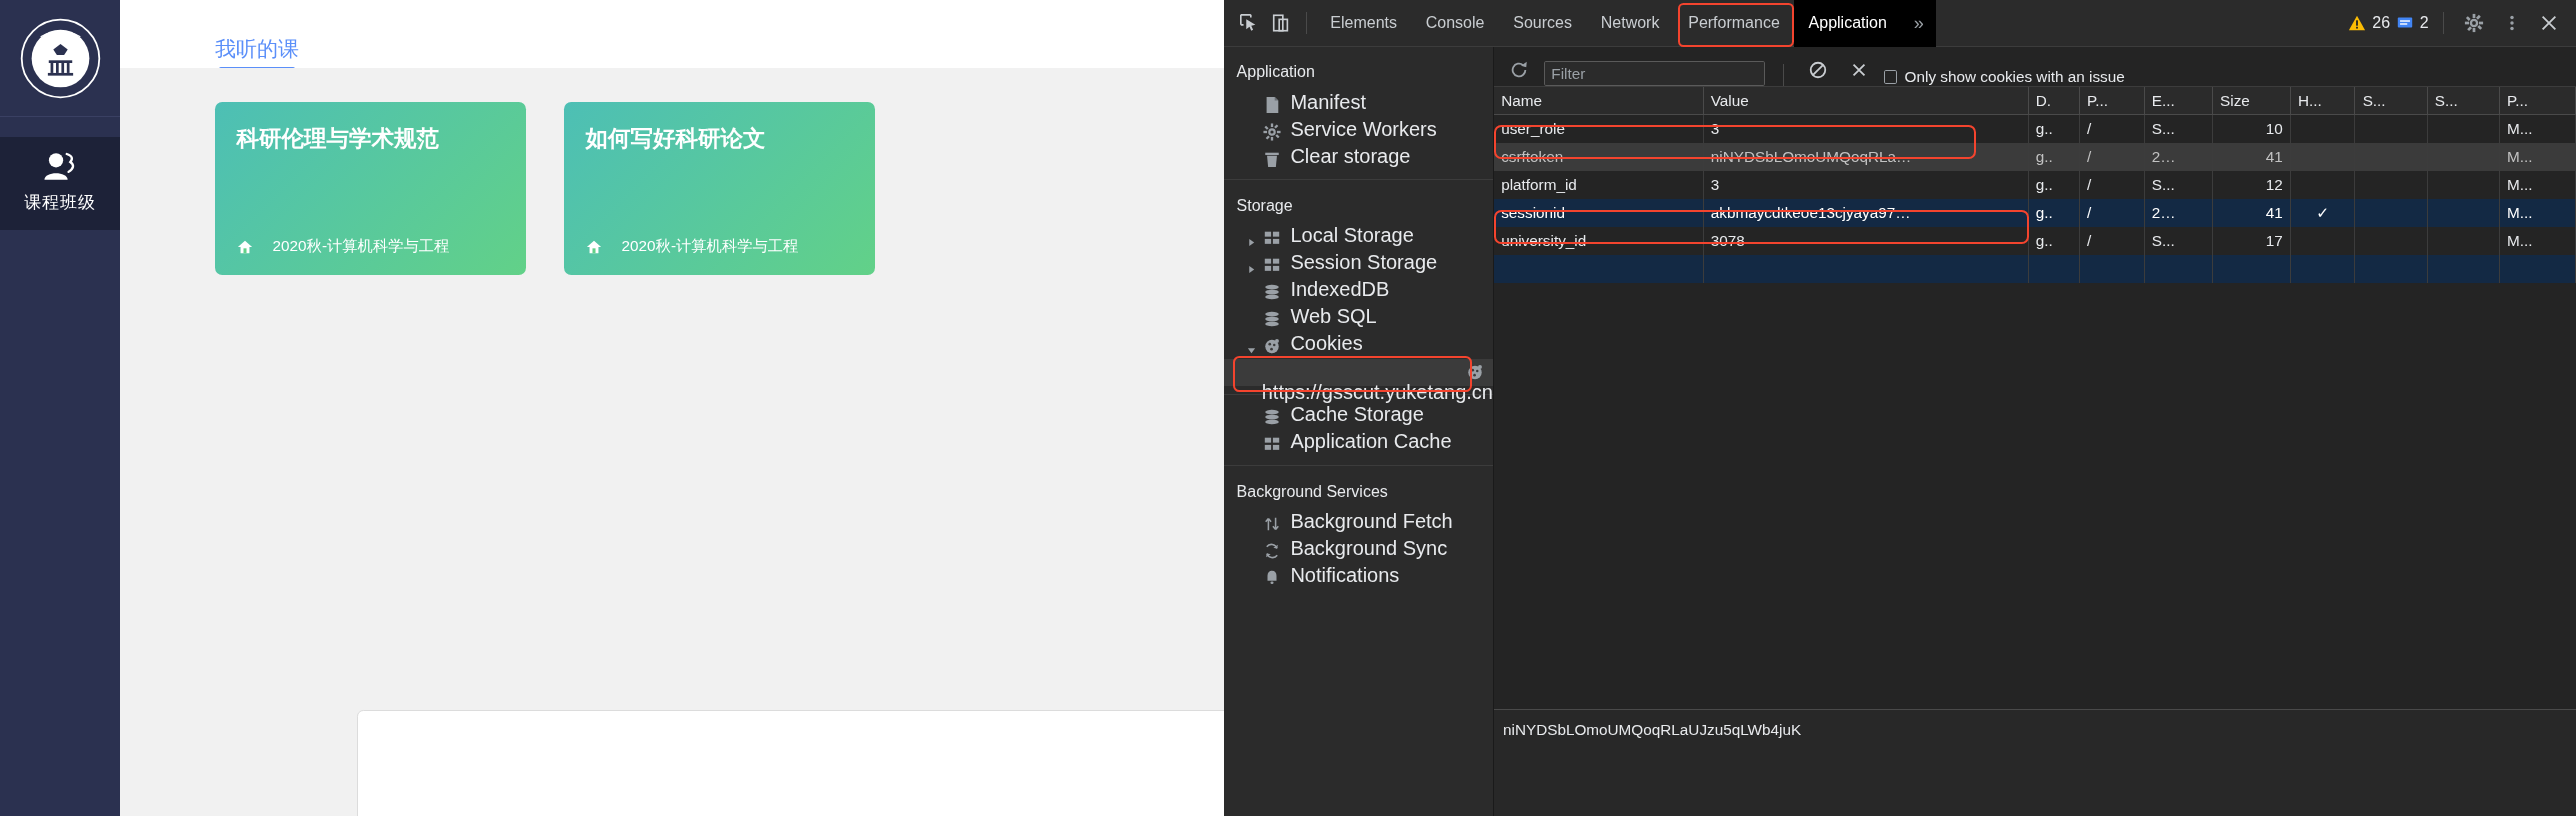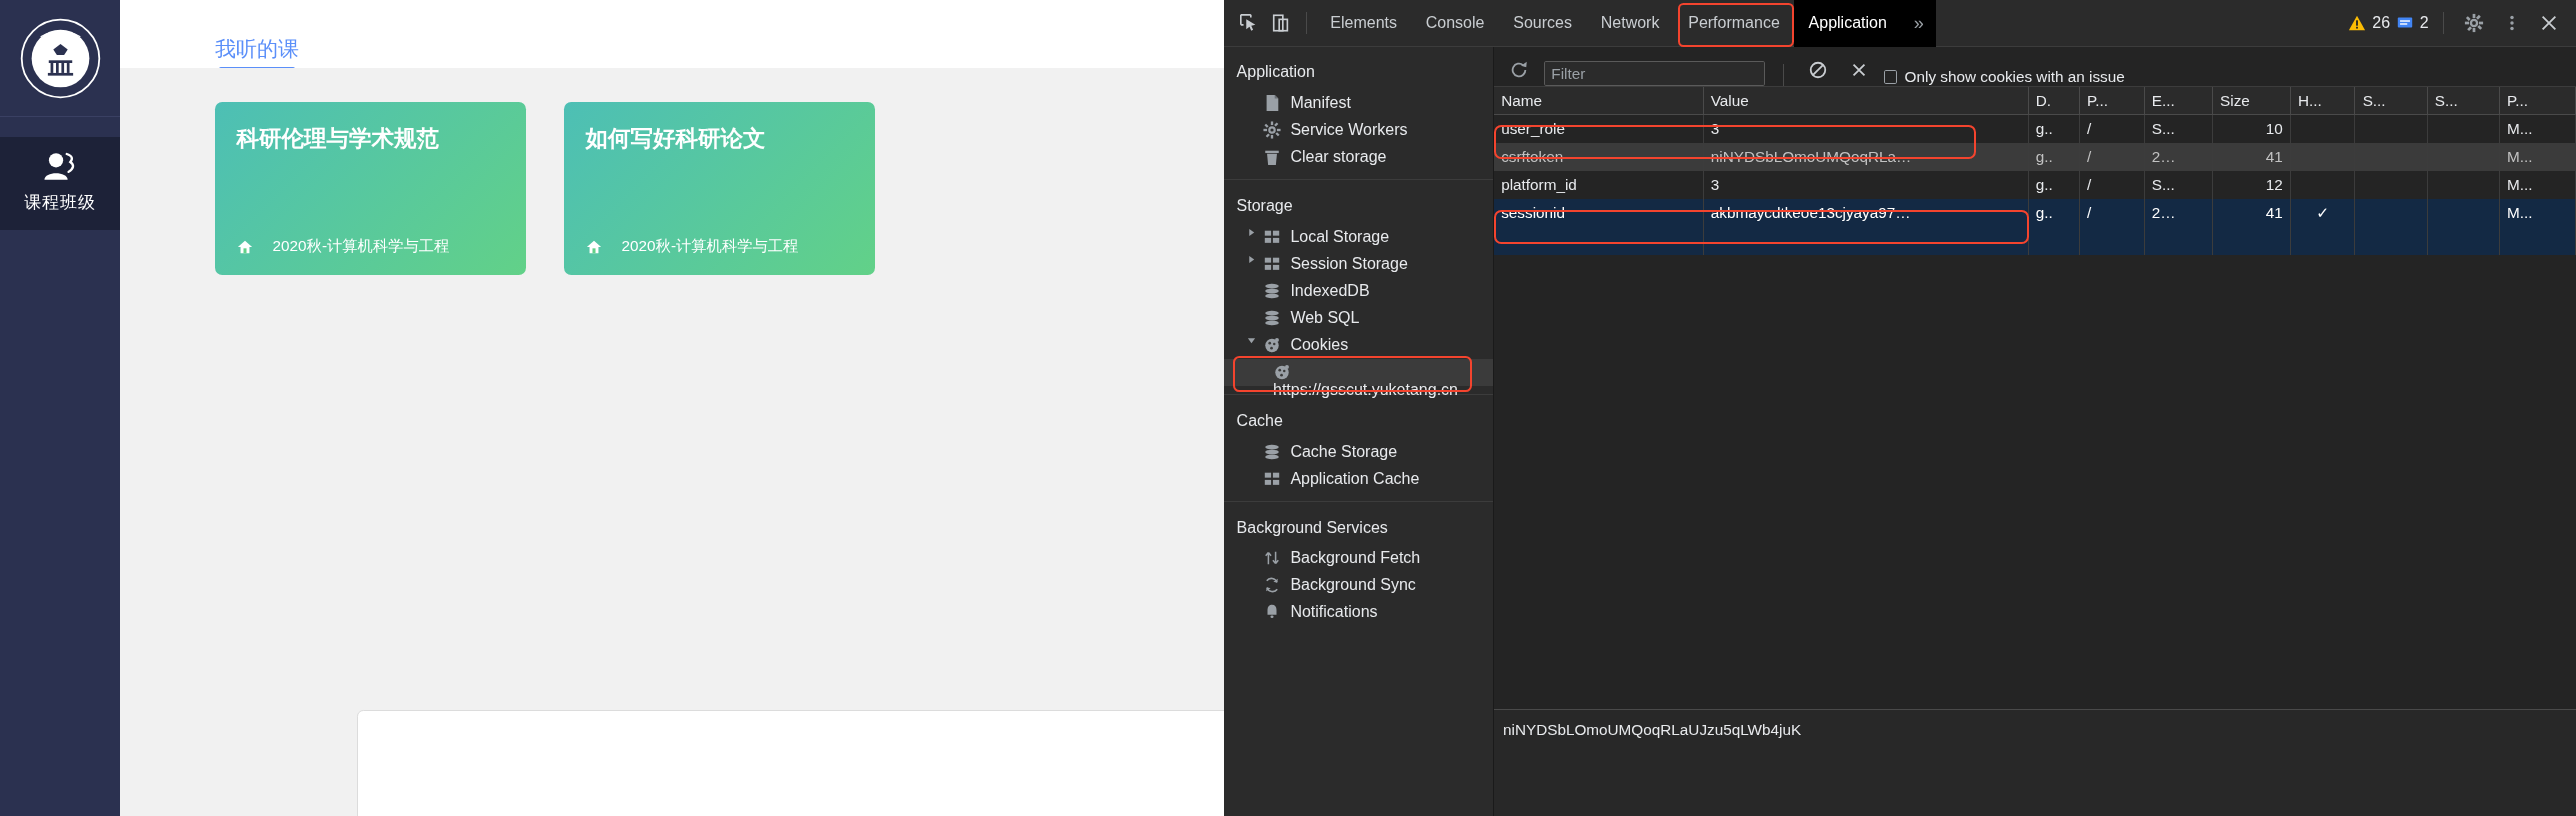--- a/index.html
+++ b/index.html
@@ -155,23 +155,23 @@
     border-right: 0.9px solid #1a1a1a;
     overflow: hidden;
     position: relative;
     padding-top: 7.2px;
   }
   .tree-section-title {
     color: #e8eaed; font-size: 16px;
     padding: 9px 0 9px 12.6px;
   }
   .tree-item {
-    display: flex; align-items: flex-start;
+    display: flex; align-items: flex-end;
     padding: 3.6px 0 3.6px 23.4px;
-    cursor: pointer; font-size: 16px; color: #e8eaed;
+    cursor: pointer; font-size: 20px; color: #e8eaed;
     height: 27px;
   }
   .tree-item.sub { padding-left: 49px; flex-direction: column; }
   .tree-item.selected { background: #3b3b3b; }
   .tw { width: 16px; flex: 0 0 auto; display: flex; align-items: center; }
   .tree-ico { width: 18px; height: 18px; margin-right: 9px; flex: 0 0 auto; }
   .tree-divider { height: 0.9px; background: #3c3c3c; margin: 8px 0; }
   #cookie-url-highlight {
     position: absolute; left: 9px; top: 309px;
     width: 239px; height: 36px;
@@ -498,21 +498,20 @@
             <circle cx="7.5" cy="8" r="1.5" fill="#3b3b3b"></circle>
             <circle cx="12.5" cy="9" r="1.4" fill="#3b3b3b"></circle>
             <circle cx="9.5" cy="13.5" r="1.5" fill="#3b3b3b"></circle>
             <circle cx="15.5" cy="4.5" r="2.2" fill="#9aa0a6"></circle>
           </svg>
           <span>https://gsscut.yuketang.cn</span>
         </div>
 
         <div class="tree-divider"></div>
 
-        <div class="tree-section-title">Cache</div>
         <div class="tree-item">
           <span class="tw"></span>
           <svg class="tree-ico" viewBox="0 0 20 20">
             <ellipse cx="10" cy="4.5" rx="7.5" ry="2.6" fill="#9aa0a6"></ellipse>
             <ellipse cx="10" cy="10" rx="7.5" ry="2.6" fill="#9aa0a6"></ellipse>
             <ellipse cx="10" cy="15.5" rx="7.5" ry="2.6" fill="#9aa0a6"></ellipse>
           </svg>
           <span>Cache Storage</span>
         </div>
         <div class="tree-item">
@@ -657,20 +656,32 @@
                 <td>akbmaycdtkeoe13cjyaya97…</td>
                 <td>g..</td>
                 <td>/</td>
                 <td>2…</td>
                 <td class="num">41</td>
                 <td class="ctr">✓</td>
                 <td class="ctr"></td>
                 <td class="ctr"></td>
                 <td>M...</td>
               </tr>
+              <tr>
+                <td>university_id</td>
+                <td>3078</td>
+                <td>g..</td>
+                <td>/</td>
+                <td>S...</td>
+                <td class="num">17</td>
+                <td class="ctr"></td>
+                <td class="ctr"></td>
+                <td class="ctr"></td>
+                <td>M...</td>
+              </tr>
               <tr class="row-blank">
                 <td></td>
                 <td></td>
                 <td></td>
                 <td></td>
                 <td></td>
                 <td></td>
                 <td></td>
                 <td></td>
                 <td></td>

